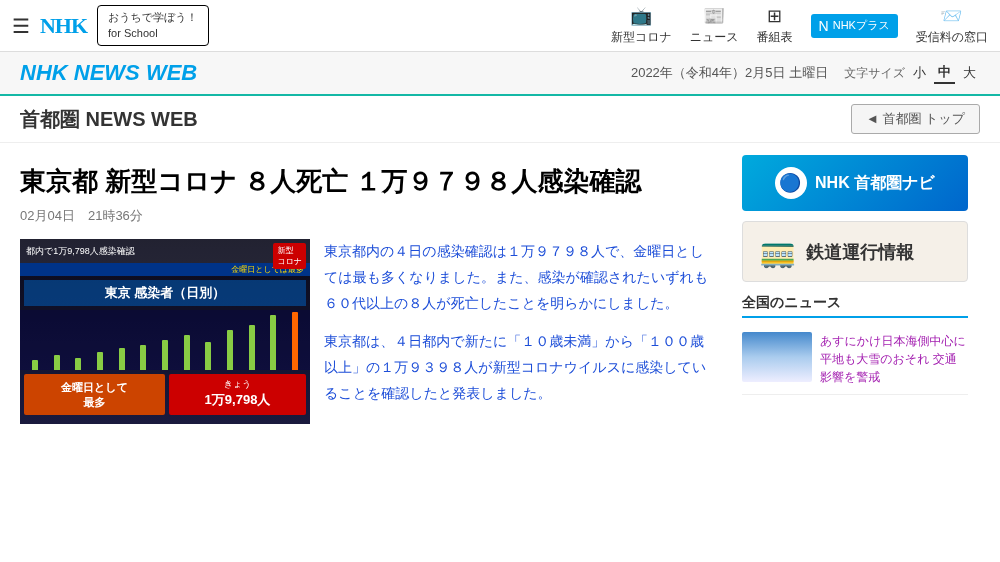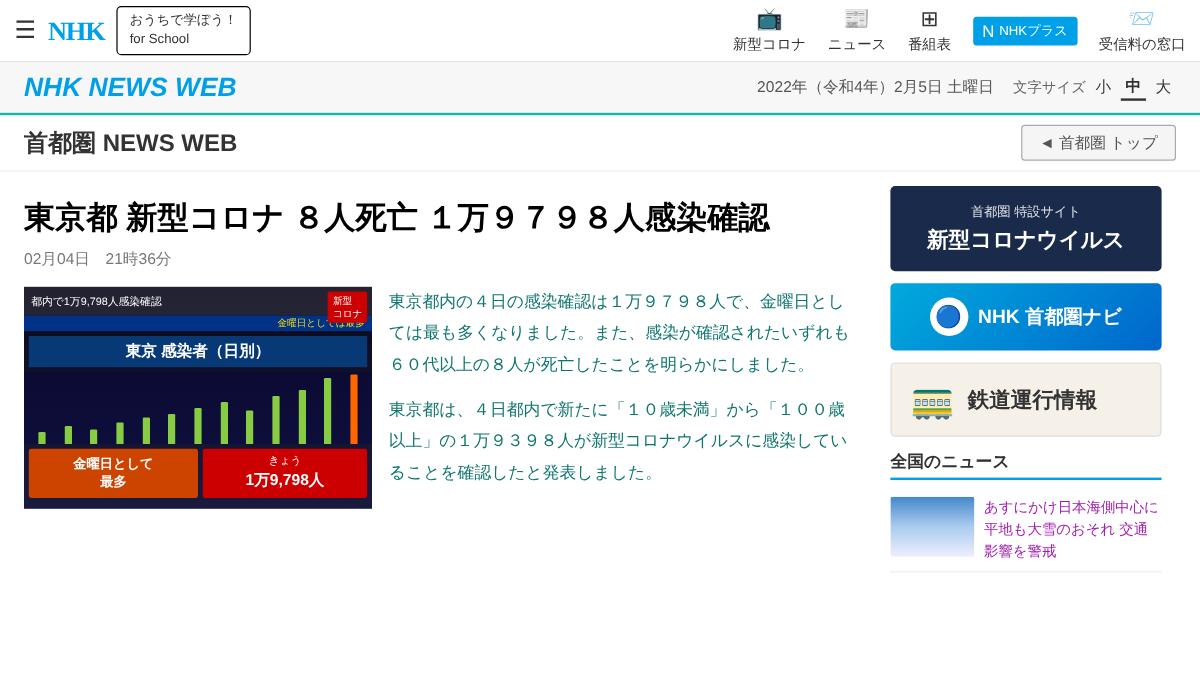--- a/index.html
+++ b/index.html
@@ -33,21 +33,21 @@
 
     
     .main-layout { display: flex; gap: 0; }
     .main-content { flex: 1; padding: 20px; max-width: 730px; }
     .sidebar { width: 250px; padding: 12px; flex-shrink: 0; }
 
     
     .article-title { font-size: 26px; font-weight: bold; color: #000000; line-height: 1.4; margin-bottom: 8px; }
     .article-date { font-size: 13px; color: #777; margin-bottom: 14px; }
     .article-body { display: flex; gap: 14px; }
-    .article-text { font-size: 14px; line-height: 1.85; color: #0f766e; flex: 1; }
+    .article-text { font-size: 14px; line-height: 1.85; color: #1d4ed8; flex: 1; }
     .article-text p { margin-bottom: 12px; }
 
     
     .tv-image { width: 290px; height: 185px; background: linear-gradient(180deg, #0a0a1a 0%, #1a1a3e 100%); position: relative; overflow: hidden; }
     .tv-bar { background: rgba(255,255,255,0.1); height: 24px; display: flex; align-items: center; padding: 0 6px; font-size: 9px; color: #fff; }
     .tv-title { color: #fff; font-size: 13px; font-weight: bold; text-align: center; padding: 4px; background: rgba(0,100,200,0.5); margin: 4px; }
     .tv-chart-area { display: flex; align-items: flex-end; justify-content: space-around; height: 60px; padding: 0 4px; background: rgba(0,0,80,0.3); }
     .tv-bar-chart { width: 6px; background: #88cc44; border-radius: 1px 1px 0 0; }
     .tv-bottom { display: flex; gap: 4px; padding: 4px; }
     .tv-card-left { background: #cc4400; color: #fff; padding: 6px 8px; font-size: 11px; font-weight: bold; border-radius: 2px; flex: 1; text-align: center; line-height: 1.3; }
@@ -170,26 +170,20 @@
 
       <div class="article-text">
         <p>東京都内の４日の感染確認は１万９７９８人で、金曜日としては最も多くなりました。また、感染が確認されたいずれも６０代以上の８人が死亡したことを明らかにしました。</p>
         <p>東京都は、４日都内で新たに「１０歳未満」から「１００歳以上」の１万９３９８人が新型コロナウイルスに感染していることを確認したと発表しました。</p>
       </div>
     </div>
   </div>
 
   <div class="sidebar">
 
-    <div class="sidebar-card sidebar-card-special">
-      <div class="small">首都圏 特設サイト</div>
-      <div class="big">
-        <span>新型コロナウイルス</span>
-      </div>
-    </div>
 
     <div class="sidebar-card nhk-navi-card">
       <div class="circle">🔵</div>
       <span>NHK 首都圏ナビ</span>
     </div>
 
     <div class="sidebar-card tetsudo-card">
       <span class="tetsudo-icon">🚃</span>
       <span class="tetsudo-text">鉄道運行情報</span>
     </div>

